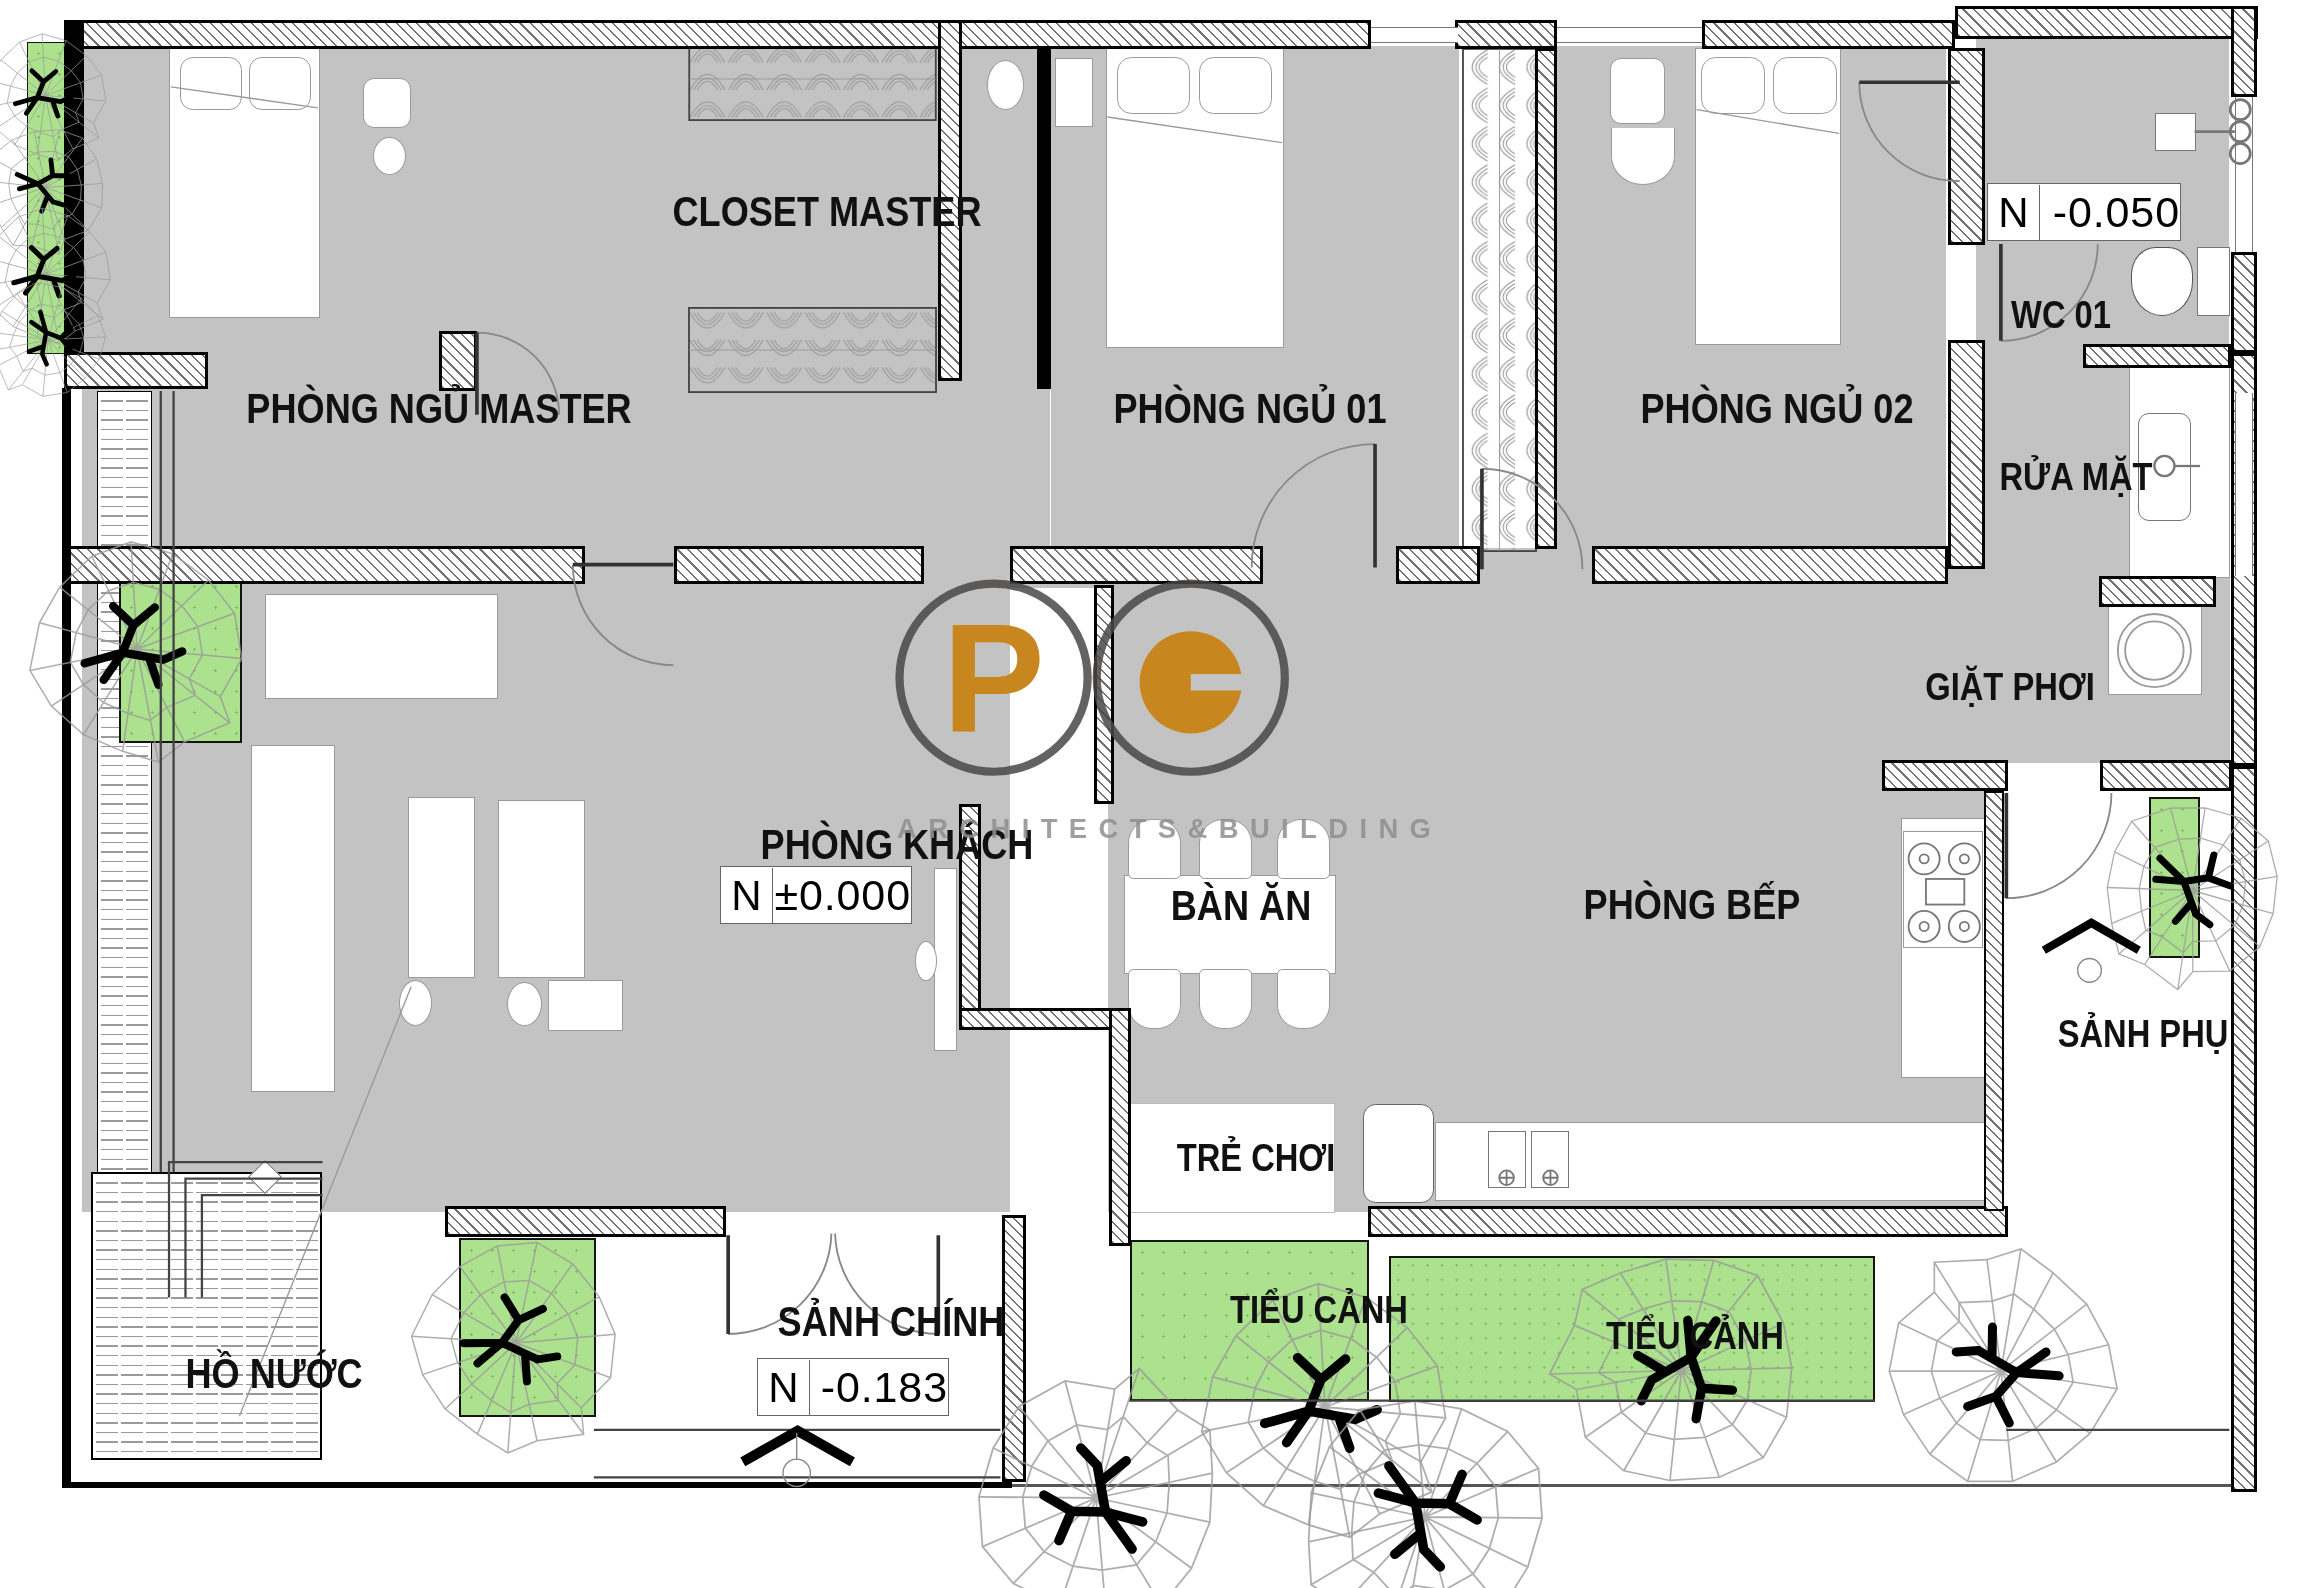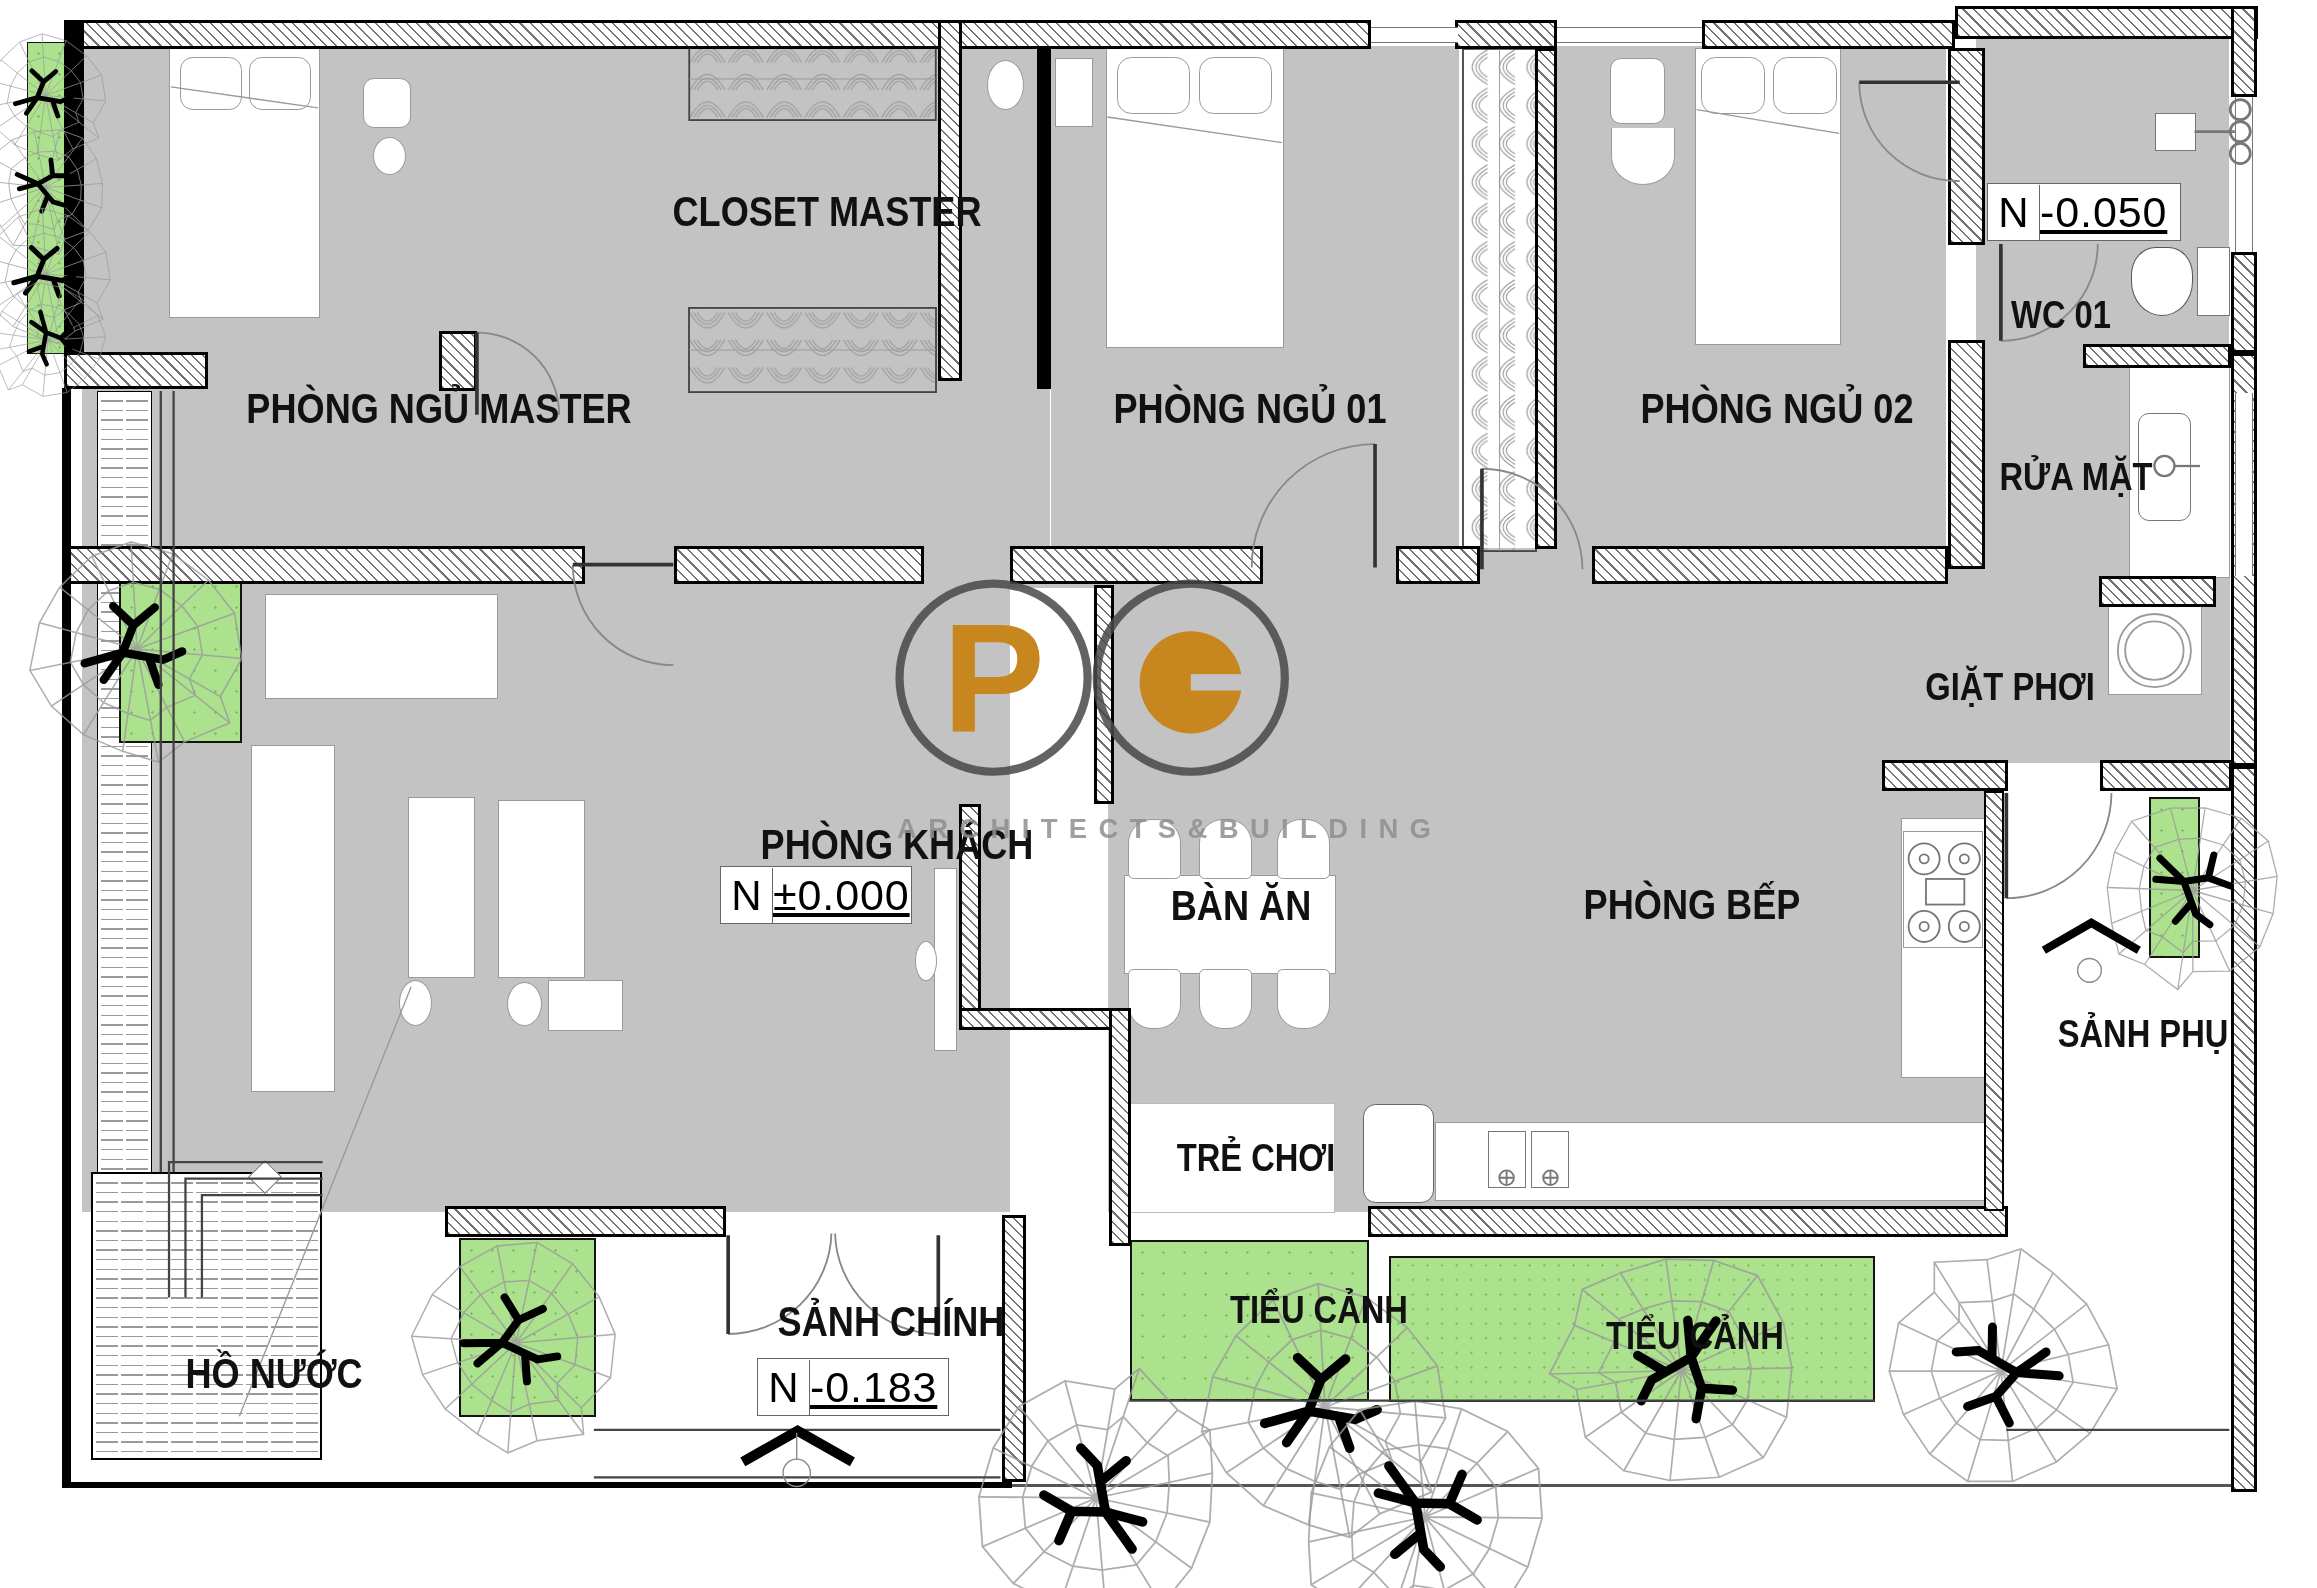--- a/index.html
+++ b/index.html
@@ -23,21 +23,21 @@
   .win{position:absolute;background:#fff;border-top:1.8px solid #777;border-bottom:1.8px solid #777;
        box-sizing:border-box;z-index:6;}
   .winv{position:absolute;background:#fff;border-left:1.8px solid #777;border-right:1.8px solid #777;
        box-sizing:border-box;z-index:6;}
   .lbl{position:absolute;z-index:9;font-weight:700;font-size:42px;color:#111;white-space:nowrap;
        transform:translate(-50%,-50%) scaleX(.86);letter-spacing:0px;}
   .lbl-s{font-size:38px;}
   .lvl{position:absolute;z-index:9;display:flex;background:#fff;border:1.8px solid #666;
        box-sizing:border-box;align-items:center;font-weight:400;color:#000;}
   .lvl .n{width:51px;text-align:center;border-right:1.8px solid #666;font-size:42px;line-height:55px;}
-  .lvl .v{flex:1;text-align:left;font-size:43px;line-height:55px;letter-spacing:0.9px;text-decoration:underline;}
+  .lvl .v{flex:1;text-align:right;font-size:43px;line-height:55px;letter-spacing:0.9px;}
   .chair{position:absolute;background:#fff;border:1.8px solid #9a9a9a;box-sizing:border-box;
        border-radius:24px 24px 5.5px 5.5px;z-index:4;}
   .chair.dn{border-radius:5.5px 5.5px 24px 24px;}
   .ell{position:absolute;background:#fff;border:1.8px solid #9a9a9a;border-radius:50%;
        box-sizing:border-box;z-index:4;}
   svg.ov{position:absolute;left:0;top:0;z-index:7;}
   svg.tree{position:absolute;z-index:6;overflow:visible;}
   svg.ward{position:absolute;z-index:4;}
   .wm{position:absolute;z-index:10;}
   .wm-sub{position:absolute;z-index:10;color:#8F8F8F;font-weight:700;font-size:27.4px;

